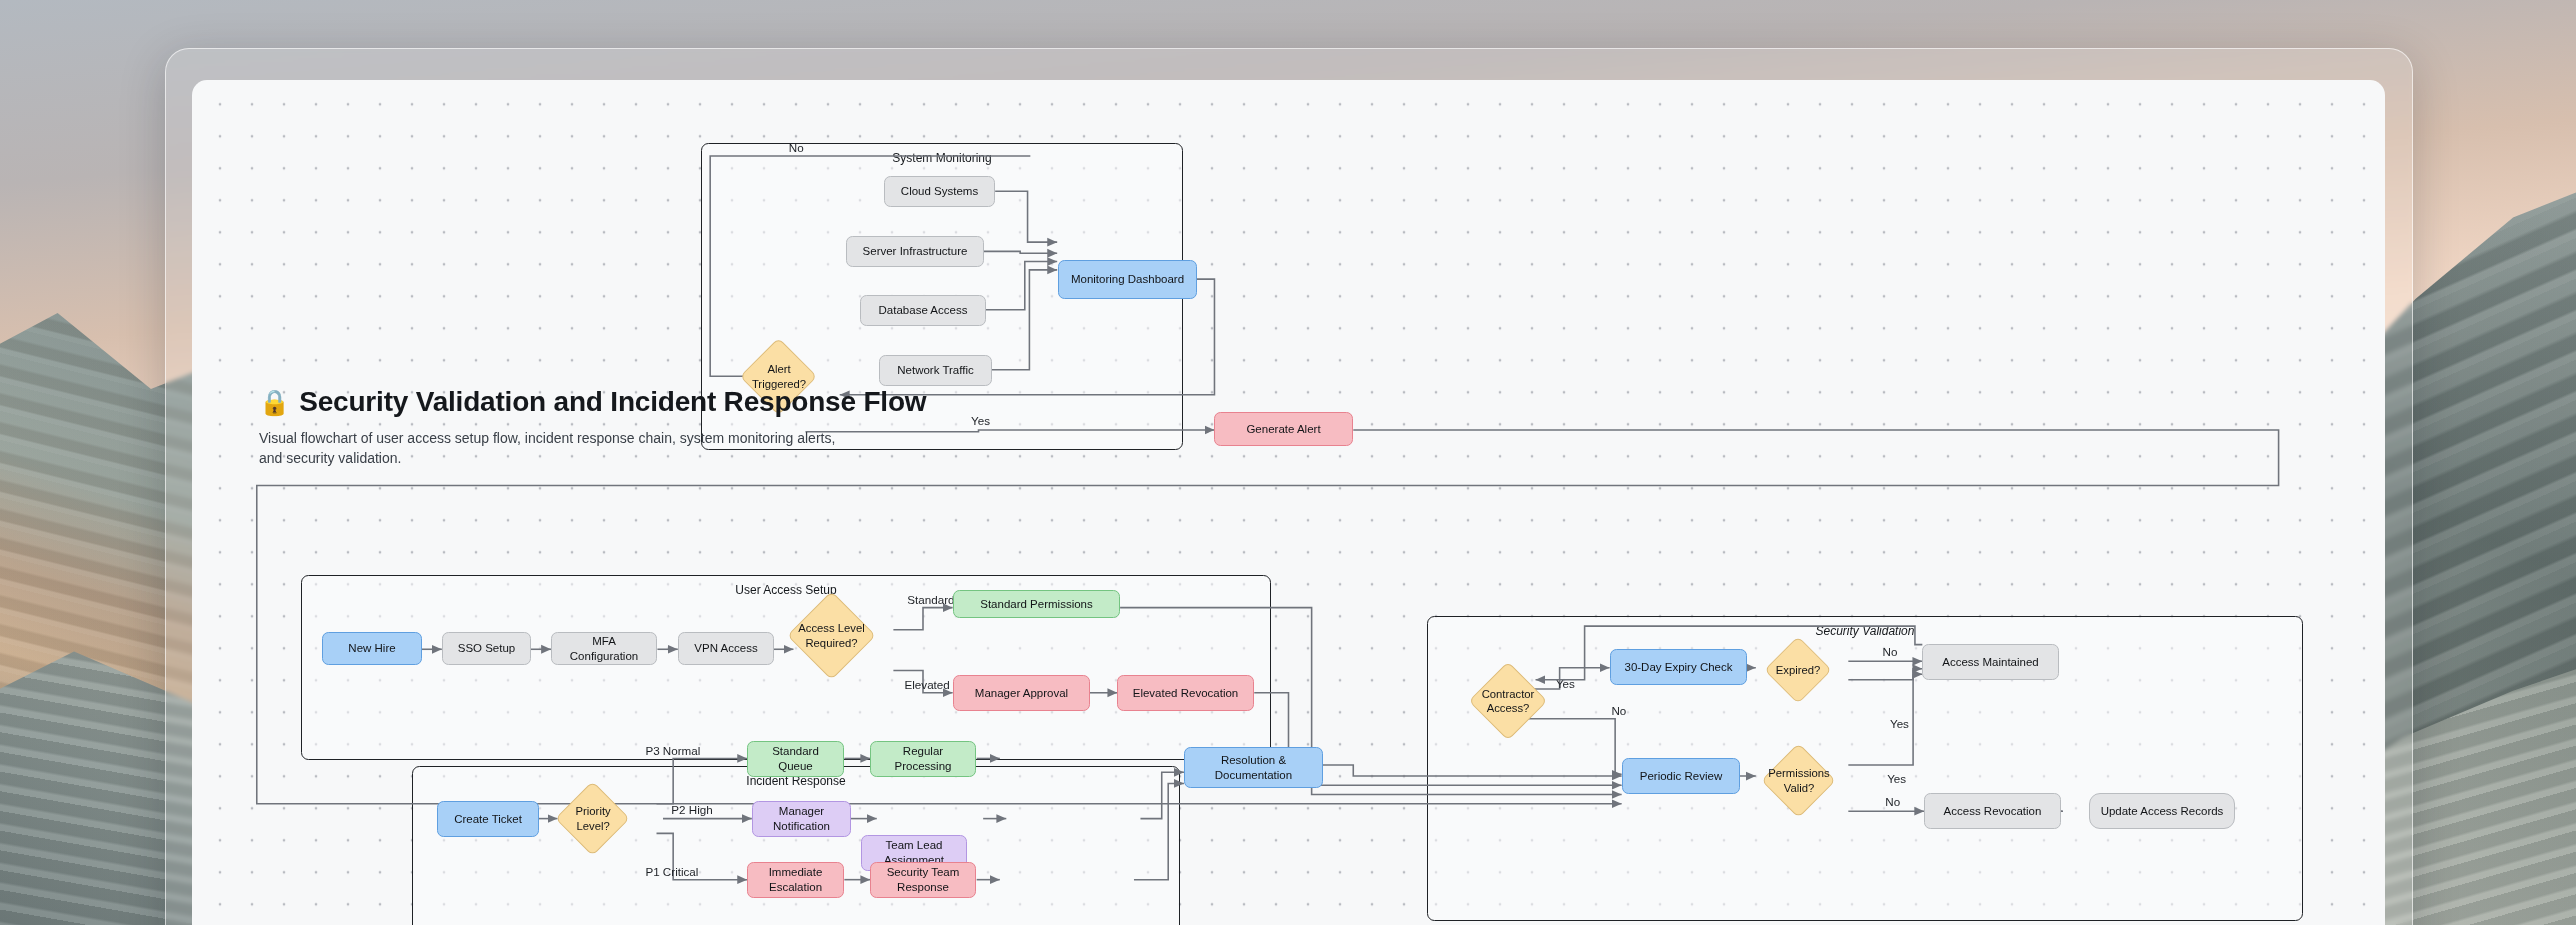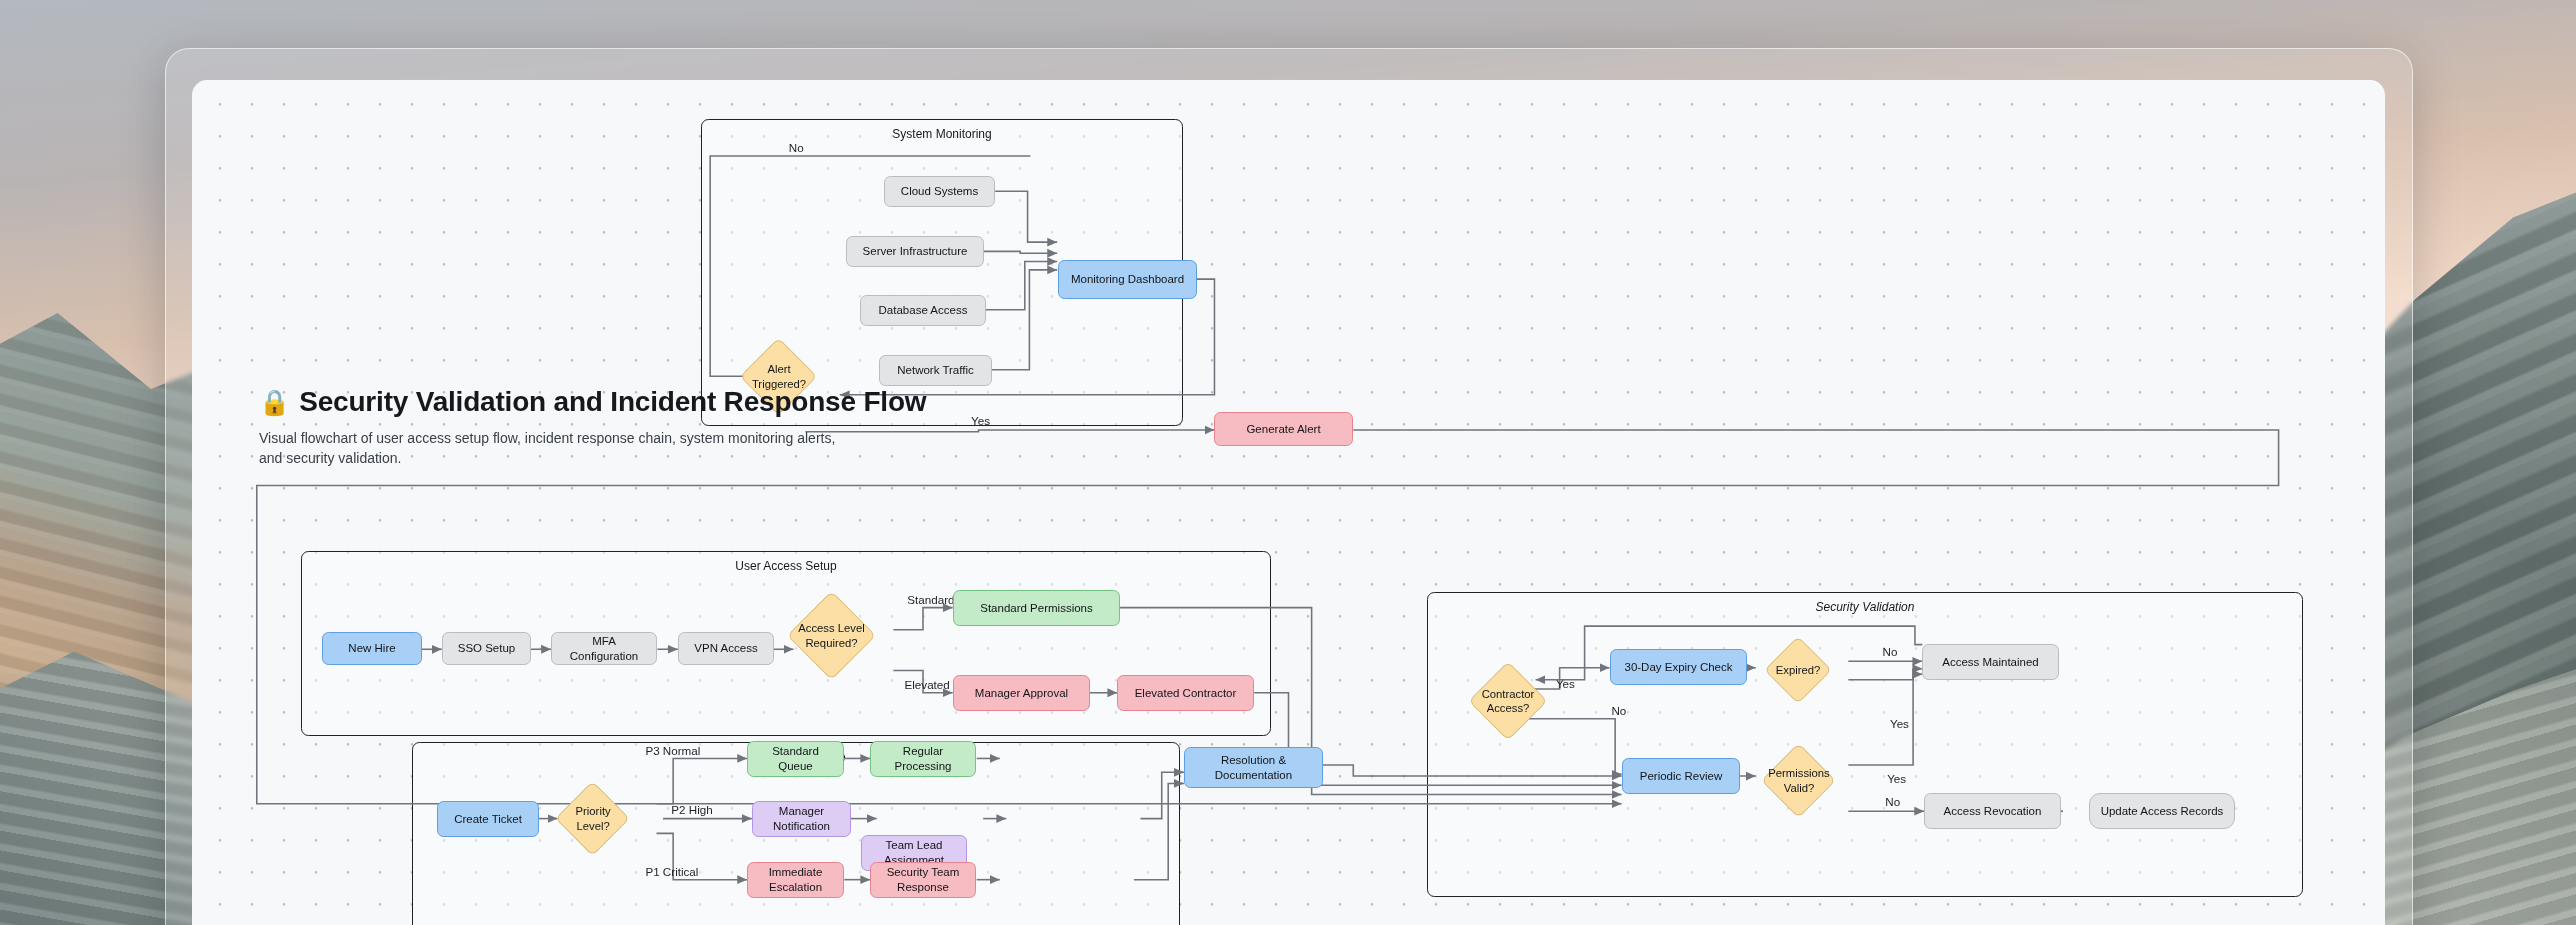--- a/index.html
+++ b/index.html
@@ -220,20 +220,21 @@
     font-size: 12.6px;
     fill: #1d2025;
   }
 
   
   .subgraph {
     position: absolute;
     border: 1.8px solid #1f2226;
     border-radius: 7.4px;
     background: rgba(252,252,253,.52);
+    margin-top: 24px;
   }
   .subgraph-title {
     position: absolute;
     top: -0.9px;
     left: 0; right: 0;
     text-align: center;
     font-size: 12px;
     color: #15181c;
     padding-top: 7.4px;
     white-space: nowrap;
@@ -435,23 +436,23 @@
     <div class="node n-grey" style="left:250px; top:552px; width:89px; height:33px;">SSO Setup</div>
     <div class="node n-grey" style="left:359px; top:552px; width:106px; height:33px;">MFA Configuration</div>
     <div class="node n-grey" style="left:486px; top:552px; width:96px; height:33px;">VPN Access</div>
 
     <div class="diamond" style="left:608px; top:524px; width:63px; height:63px;">
       <div class="dshape"></div>
       <div class="dtext" style="width:109px; left:-23px;">Access Level
 Required?</div>
     </div>
 
-    <div class="node n-green" style="left:761px; top:510px; width:167px; height:36px;">Standard Permissions</div>
+    <div class="node n-green" style="left:761px; top:510px; width:167px; height:28px;">Standard Permissions</div>
     <div class="node n-red" style="left:761px; top:595px; width:137px; height:36px;">Manager Approval</div>
-    <div class="node n-red" style="left:925px; top:595px; width:137px; height:36px;">Elevated Contractor</div>
+    <div class="node n-red" style="left:925px; top:595px; width:137px; height:36px;">Elevated Revocation</div>
 
     <div class="node n-blue" style="left:245px; top:721px; width:102px; height:36px;">Create Ticket</div>
 
     <div class="diamond" style="left:374px; top:712px; width:53px; height:53px;">
       <div class="dshape"></div>
       <div class="dtext" style="width:93px; left:-19.4px;">Priority
 Level?</div>
     </div>
 
     <div class="node n-green" style="left:555px; top:661px; width:97px; height:36px;">Standard Queue</div>

